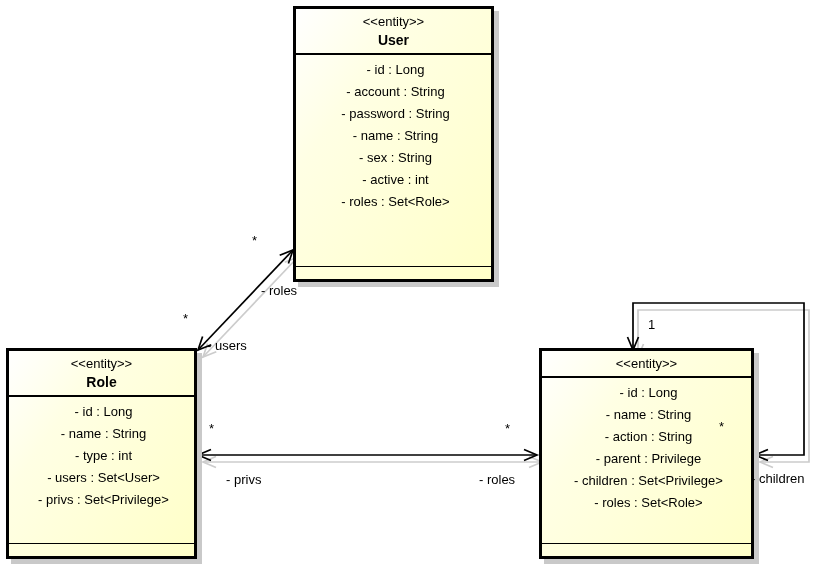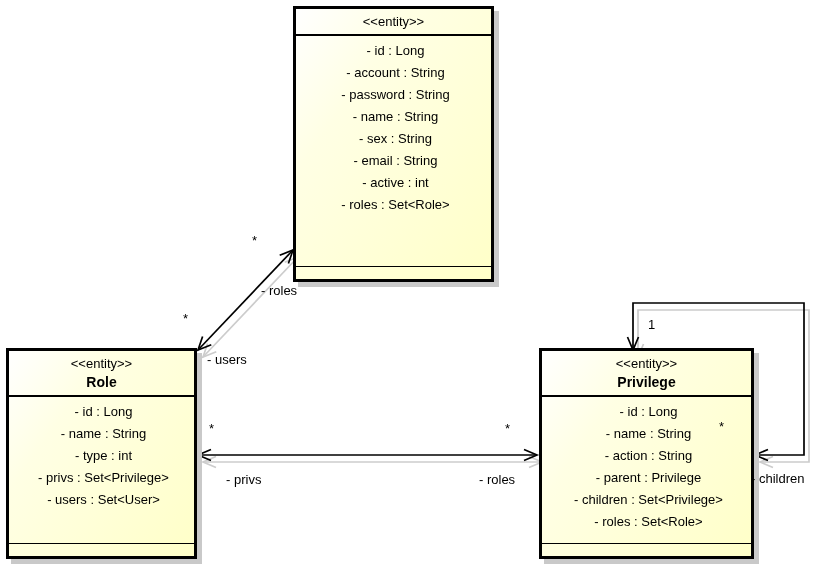--- a/index.html
+++ b/index.html
@@ -99,69 +99,68 @@
     <g>
       <polyline class="edge" points="633,350 633,303 804,303 804,455 755,455"></polyline>
       <polyline class="ahead" points="627.5,337 633,350 638.5,337"></polyline>
       <polyline class="ahead" points="768,449.5 755,455 768,460.5"></polyline>
     </g>
   </svg>
 
   <div class="uml-class" id="class-user">
     <div class="uml-header">
       <div class="uml-stereotype">&lt;&lt;entity&gt;&gt;</div>
+      <div class="uml-name">User</div>
     </div>
     <div class="uml-attrs">
       <div class="uml-attr">- id : Long</div>
       <div class="uml-attr">- account : String</div>
       <div class="uml-attr">- password : String</div>
       <div class="uml-attr">- name : String</div>
       <div class="uml-attr">- sex : String</div>
-      <div class="uml-attr">- email : String</div>
       <div class="uml-attr">- active : int</div>
       <div class="uml-attr">- roles : Set&lt;Role&gt;</div>
     </div>
     <div class="uml-methods"></div>
   </div>
 
   <div class="uml-class" id="class-role">
     <div class="uml-header">
       <div class="uml-stereotype">&lt;&lt;entity&gt;&gt;</div>
       <div class="uml-name">Role</div>
     </div>
     <div class="uml-attrs">
       <div class="uml-attr">- id : Long</div>
       <div class="uml-attr">- name : String</div>
       <div class="uml-attr">- type : int</div>
+      <div class="uml-attr">- users : Set&lt;User&gt;</div>
       <div class="uml-attr">- privs : Set&lt;Privilege&gt;</div>
-      <div class="uml-attr">- users : Set&lt;User&gt;</div>
     </div>
     <div class="uml-methods"></div>
   </div>
 
   <div class="uml-class" id="class-privilege">
     <div class="uml-header">
       <div class="uml-stereotype">&lt;&lt;entity&gt;&gt;</div>
-      <div class="uml-name">Privilege</div>
     </div>
     <div class="uml-attrs">
       <div class="uml-attr">- id : Long</div>
       <div class="uml-attr">- name : String</div>
       <div class="uml-attr">- action : String</div>
       <div class="uml-attr">- parent : Privilege</div>
       <div class="uml-attr">- children : Set&lt;Privilege&gt;</div>
       <div class="uml-attr">- roles : Set&lt;Role&gt;</div>
     </div>
     <div class="uml-methods"></div>
   </div>
 
   <div class="lbl" style="left:252px; top:233px;">*</div>
   <div class="lbl" style="left:261px; top:283px;">- roles</div>
   <div class="lbl" style="left:183px; top:311px;">*</div>
-  <div class="lbl" style="left:207px; top:352px;">- users</div>
+  <div class="lbl" style="left:207px; top:338px;">- users</div>
 
   <div class="lbl" style="left:209px; top:421px;">*</div>
   <div class="lbl" style="left:206px; top:472px;margin-left:20px;">- privs</div>
   <div class="lbl" style="left:505px; top:421px;">*</div>
   <div class="lbl" style="left:479px; top:472px;">- roles</div>
 
   <div class="lbl" style="left:648px; top:317px;">1</div>
   <div class="lbl" style="left:719px; top:419px;">*</div>
   <div class="lbl" style="left:751px; top:471px;text-align:center;">- children</div>
 

